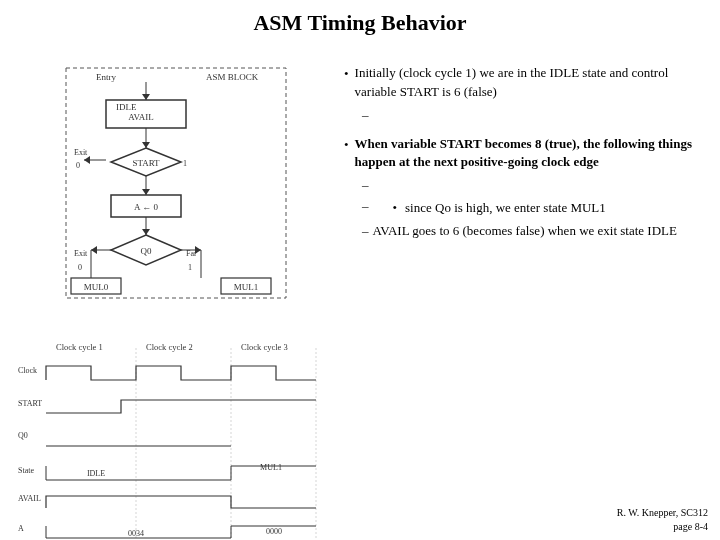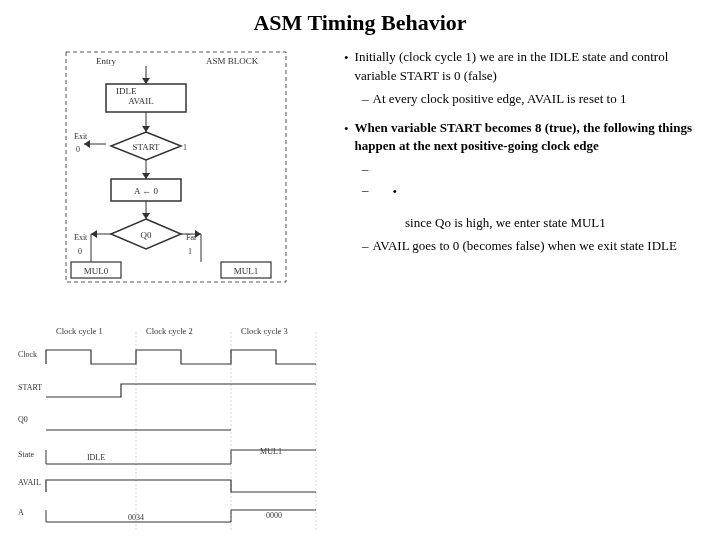--- a/index.html
+++ b/index.html
@@ -14,21 +14,21 @@
     .page {
       width: 720px;
       height: 540px;
       position: relative;
       padding: 10px 16px;
     }
     .page-title {
       text-align: center;
       font-size: 22px;
       font-weight: bold;
-      margin-bottom: 8px;
+      margin-bottom: 24px;
     }
     .content-area {
       display: flex;
       flex-direction: row;
       gap: 10px;
       height: calc(100% - 40px);
     }
     
     .left-panel {
       width: 310px;
@@ -225,52 +225,55 @@
           <text x="258" y="196" font-size="8" fill="#333" text-anchor="middle">0000</text>
         </svg>
       </div>
     </div>
 
     <div class="right-panel">
 
       <div class="bullet-section">
         <div class="bullet-header">
           <span class="bullet-dot">•</span>
-          <span class="bullet-text">Initially (clock cycle 1) we are in the IDLE state and control variable START is 0 (false)</span>
+          <span class="bullet-text">Initially (clock cycle 1) we are in the IDLE state and control variable START is 6 (false)</span>
         </div>
         <div class="sub-list">
           <div class="sub-item">
             <span class="sub-dash">–</span>
-            <span>At every clock positive edge, AVAIL is reset to 1</span>
           </div>
         </div>
       </div>
 
       <div class="bullet-section">
         <div class="bullet-header">
           <span class="bullet-dot">•</span>
           <span class="bullet-text bold">When variable START becomes 8 (true), the following things happen at the next positive-going clock edge</span>
         </div>
         <div class="sub-list">
           <div class="sub-item">
             <span class="sub-dash">–</span>
           </div>
           <div class="sub-item">
             <span class="sub-dash">–</span>
             <div>
               <div class="sub-sub-list">
                 <div class="sub-sub-item">
                   <span>•</span>
-                  <span style="margin-left:4px;margin-top:31px;">since Qo is high, we enter state MUL1</span>
+                  <span style="margin-left:4px;">since Qo is high, we enter state MUL1</span>
                 </div>
               </div>
             </div>
           </div>
           <div class="sub-item">
             <span class="sub-dash">–</span>
-            <span>AVAIL goes to 0 (becomes false) when we exit state IDLE</span>
+            <span>AVAIL goes to 6 (becomes false) when we exit state IDLE</span>
           </div>
         </div>
       </div>
     </div>
   </div>
 
+  <div class="footer-credit">
+    <div>R. W. Knepper, SC312</div>
+    <div>page 8-4</div>
+  </div>
 </div>
 
 </body></html>

